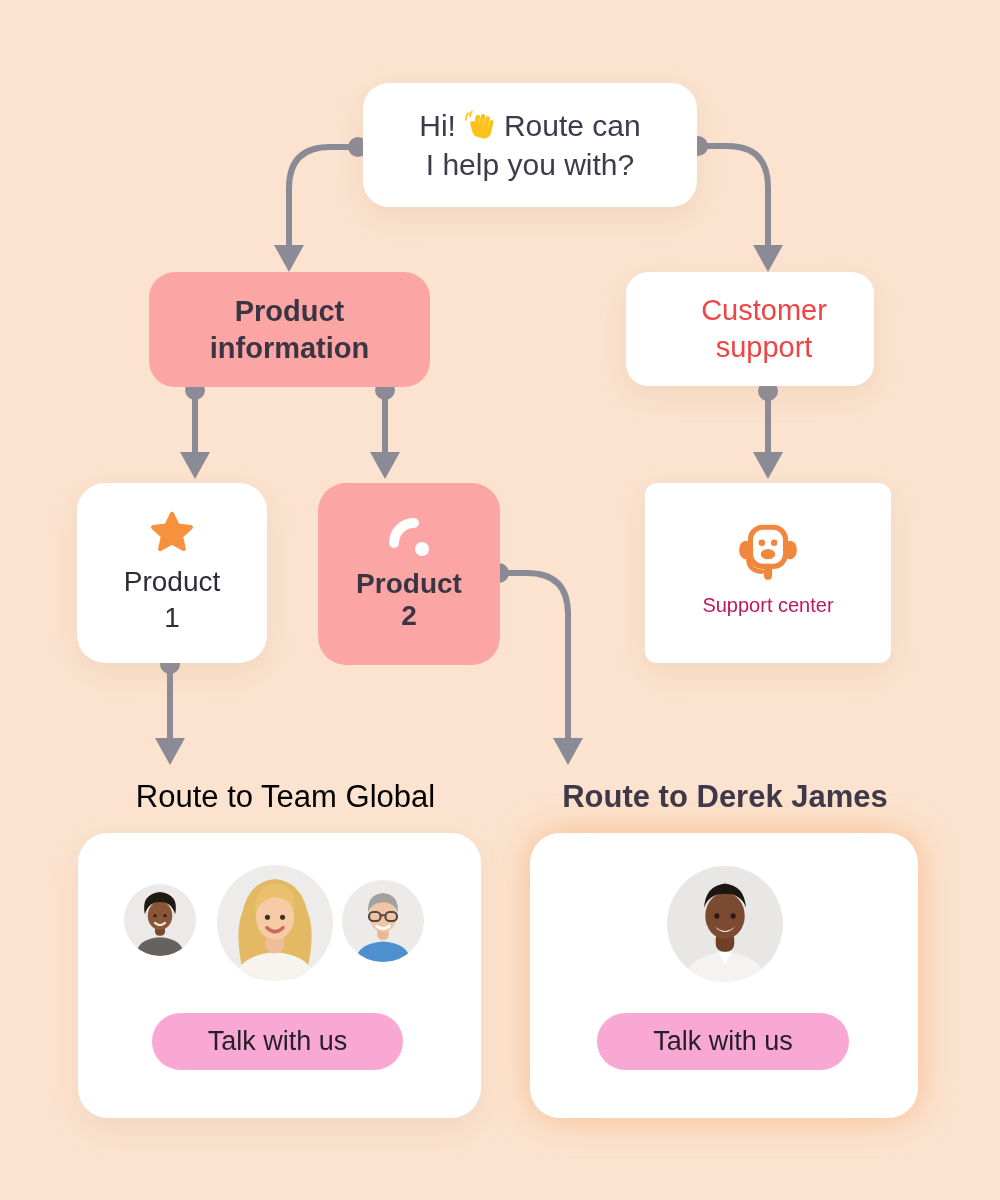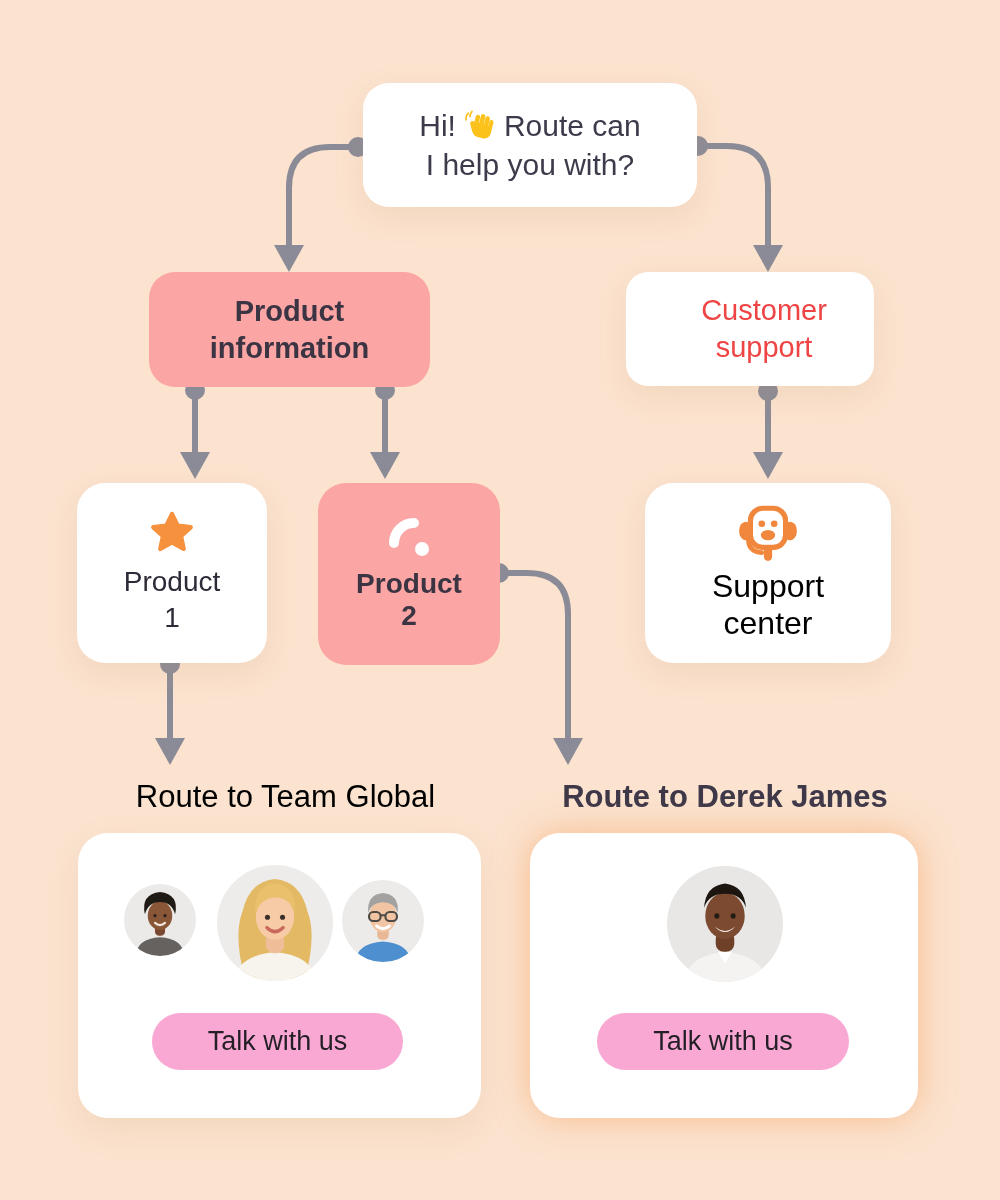--- a/index.html
+++ b/index.html
@@ -18,21 +18,21 @@
   .greeting{left:363px;top:83px;width:334px;height:124px;font-size:30px;line-height:39px;color:#3F3A4B;text-align:right;}
   .greeting .line{display:flex;align-items:center;justify-content:center;gap:7px;white-space:nowrap;}
   .product-info{left:149px;top:272px;width:281px;height:115px;font-size:29px;font-weight:bold;line-height:37px;}
   .product-info .lbl{width:215px;}
   .customer-support{left:626px;top:272px;width:220px;height:114px;font-size:29px;line-height:37px;color:#ef4444;border-radius:22px;padding-left:28px;}
   .customer-support .lbl{width:170px;}
   .product-1{left:77px;top:483px;width:190px;height:180px;font-size:28px;line-height:36px;color:#2F2A38;border-radius:28px;gap:10px;}
   .product-1 .lbl{width:110px;}
   .product-2{left:318px;top:483px;width:182px;height:182px;font-size:28px;font-weight:bold;line-height:32px;border-radius:28px;gap:8px;text-align:center;}
   .product-2 .lbl{width:122px;}
-  .support-center{left:645px;top:483px;width:246px;height:180px;font-size:32px;line-height:37px;color:#000000;border-radius:28px;gap:6px;}
+  .support-center{left:645px;top:483px;width:246px;height:180px;font-size:20px;line-height:37px;color:#be185d;border-radius:12px;gap:6px;}
   .support-center .lbl{width:180px;}
   .route-title{position:absolute;text-align:center;font-size:31px;}
   .route-title.team{left:84px;top:779px;width:403px;color:#000000;}
   .route-title.derek{left:530px;top:779px;width:390px;color:#3E3849;font-weight:bold;}
   .card{position:absolute;top:833px;height:285px;background:#FFFFFF;border-radius:30px;}
   .card.team{left:78px;width:403px;box-shadow:0 12px 30px rgba(201,147,103,0.15);}
   .card.derek{left:530px;width:388px;box-shadow:0 0 34px rgba(246,156,88,0.55);}
   .avatar{position:absolute;border-radius:50%;overflow:hidden;}
   .avatar svg{display:block;width:100%;height:100%;}
   .talk-btn{

